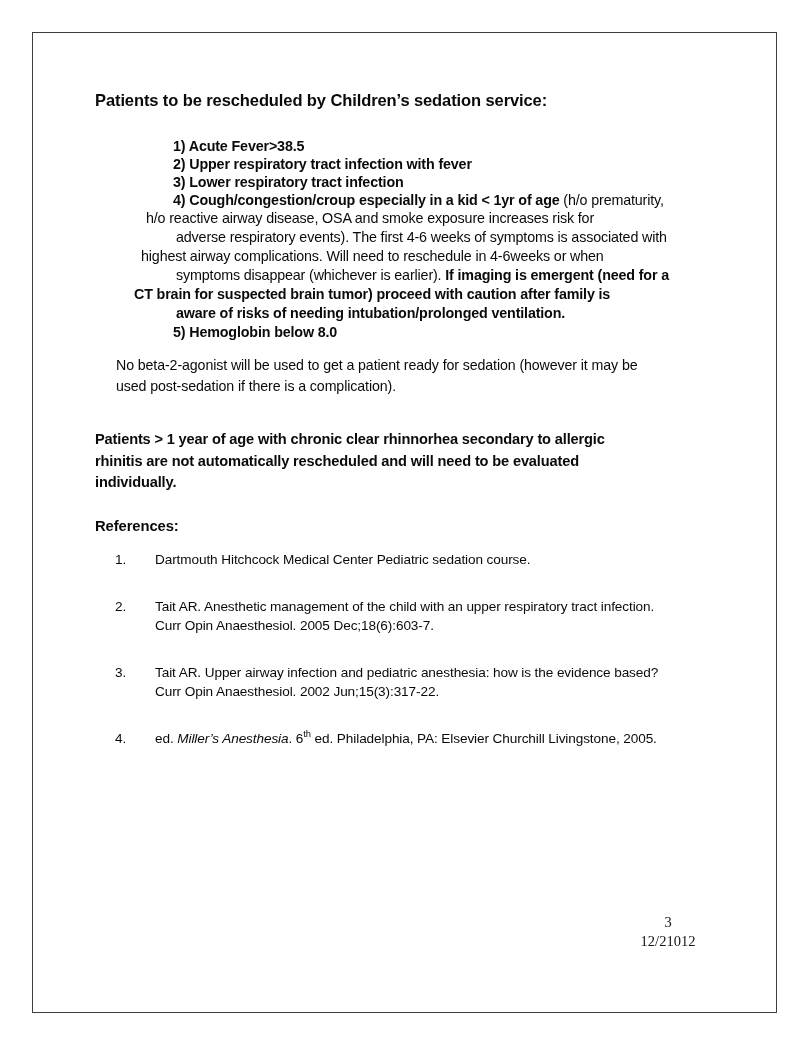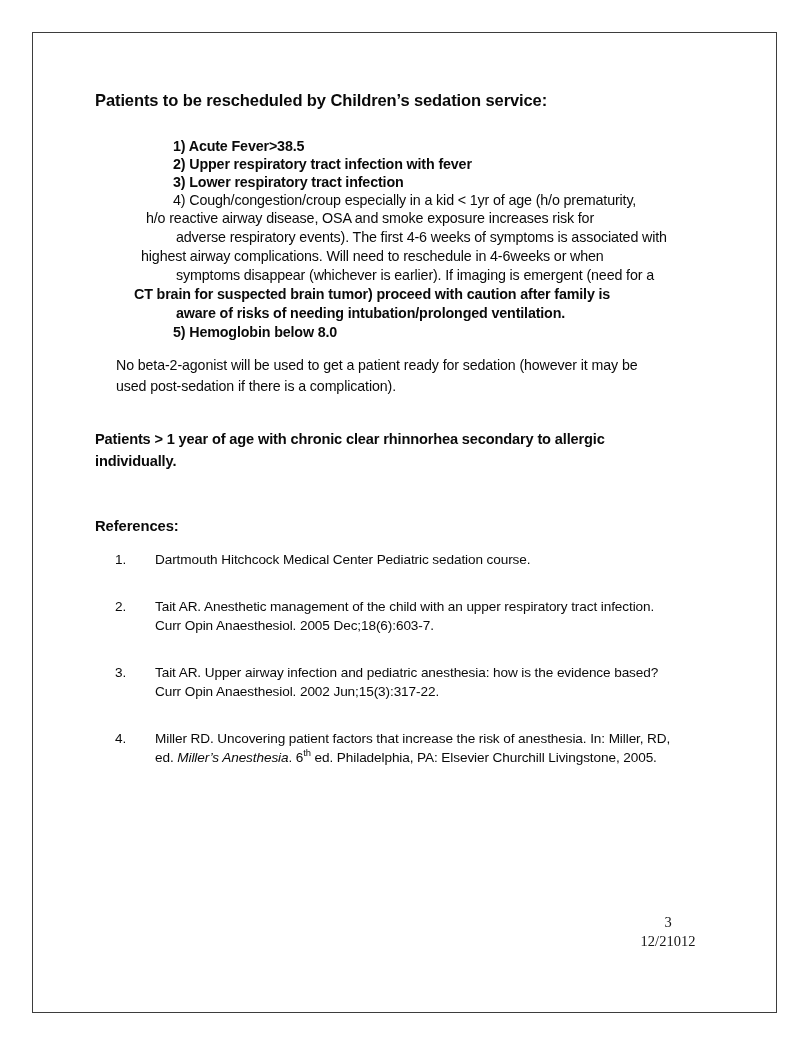--- a/index.html
+++ b/index.html
@@ -53,21 +53,21 @@
     top: 104px;
     width: 745px;
   }
   .nline {
     position: absolute;
     font-size: 14.3px;
     line-height: 18.6px;
     white-space: nowrap;
     letter-spacing: -0.15px;
   }
-  .nline b { font-weight: normal; }
+  .nline b { font-weight: bold; }
 
   .italic-note {
     position: absolute;
     left: 83px;
     top: 322px;
     width: 640px;
     font-size: 14.2px;
     line-height: 21px;
     letter-spacing: -0.1px;
   }
@@ -164,20 +164,21 @@
         <div class="nline" style="left: 140px; top: 186px; font-weight: bold;">5) Hemoglobin below 8.0</div>
       </div>
 
     <div class="italic-note">
       <span class="l1">No beta-2-agonist will be used to get a patient ready for sedation (however it may be</span>
       <span class="l2">used post-sedation if there is a complication).</span>
     </div>
 
     <div class="bold-para">
       <span>Patients &gt; 1 year of age with chronic clear rhinnorhea secondary to allergic</span>
+      <span>rhinitis are not automatically rescheduled and will need to be evaluated</span>
       <span>individually.</span>
     </div>
 
     <div class="refs-heading">References:</div>
 
     <div class="refs">
         <div class="ref-item" style="top: 0px;">
           <span class="ref-num">1.</span>
           <span class="ref-text">
             <span class="line">Dartmouth Hitchcock Medical Center Pediatric sedation course.</span>
@@ -193,21 +194,20 @@
         <div class="ref-item" style="top: 113px;">
           <span class="ref-num">3.</span>
           <span class="ref-text">
             <span class="line">Tait AR. Upper airway infection and pediatric anesthesia: how is the evidence based?</span>
             <span class="line">Curr Opin Anaesthesiol. 2002 Jun;15(3):317-22.</span>
           </span>
         </div>
         <div class="ref-item" style="top: 179px;">
           <span class="ref-num">4.</span>
           <span class="ref-text">
-            <span class="line">Miller RD. Uncovering patient factors that increase the risk of anesthesia. In: Miller, RD,</span>
             <span class="line">ed. <i>Miller’s Anesthesia</i>. 6<sup>th</sup> ed. Philadelphia, PA: Elsevier Churchill Livingstone, 2005.</span>
           </span>
         </div>
       </div>
 
     <div class="footer">
       <span>3</span>
       <span>12/21012</span>
     </div>
 

